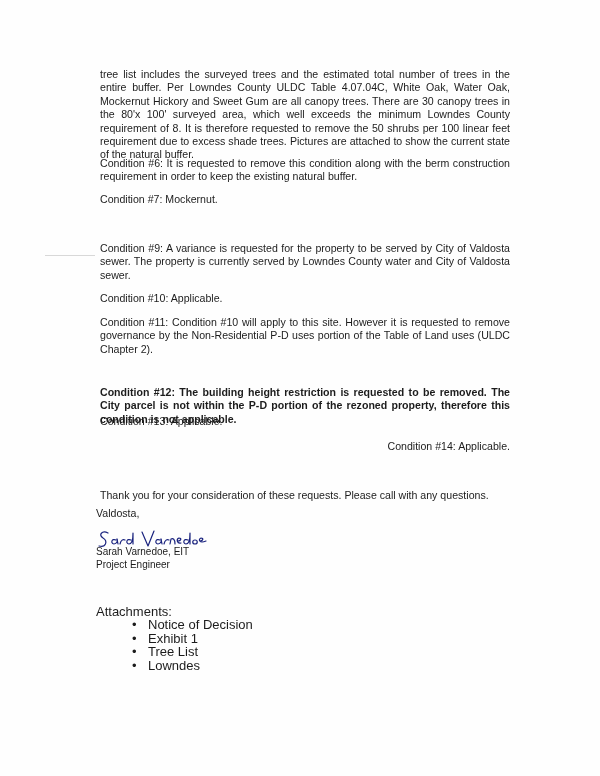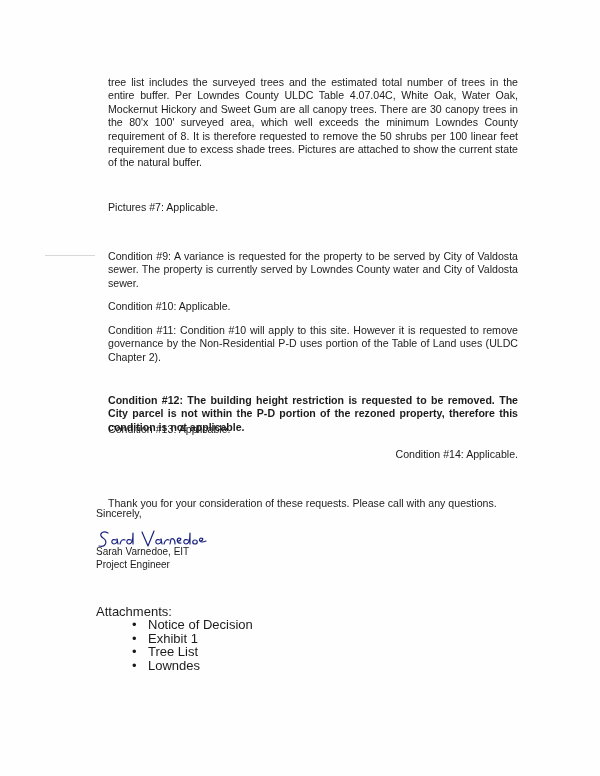--- a/index.html
+++ b/index.html
@@ -30,21 +30,21 @@
       height: 1px;
       background: #d8d8d8;
     }
     .body-text {
       position: absolute;
       left: 96px;
       width: 410px;
       font-size: 10.6px;
       line-height: 13.4px;
       text-align: justify;
-      margin: 12px;
+      margin: 4px;
     }
     .body-text.left { text-align: left; }
     .sig-block {
       position: absolute;
       left: 96px;
       top: 507px;
       font-size: 10.6px;
       line-height: 13.4px;
     }
     .signature {
@@ -84,40 +84,41 @@
     }
   </style>
 </head>
 <body>
 
 <div class="page">
   <div class="scan-line"></div>
 
   <p class="body-text" style="top:64px;">tree list includes the surveyed trees and the estimated total number of trees in the entire buffer. Per Lowndes County ULDC Table 4.07.04C, White Oak, Water Oak, Mockernut Hickory and Sweet Gum are all canopy trees. There are 30 canopy trees in the 80'x 100' surveyed area, which well exceeds the minimum Lowndes County requirement of 8. It is therefore requested to remove the 50 shrubs per 100 linear feet requirement due to excess shade trees. Pictures are attached to show the current state of the natural buffer.</p>
 
+  <p class="body-text" style="top:153px;">Condition #6: It is requested to remove this condition along with the berm construction requirement in order to keep the existing natural buffer.</p>
 
-  <p class="body-text left" style="top:189px;">Pictures #7: Applicable.</p>
+  <p class="body-text left" style="top:189px;">Condition #7: Mockernut.</p>
 
 
   <p class="body-text" style="top:238px;">Condition #9: A variance is requested for the property to be served by City of Valdosta sewer. The property is currently served by Lowndes County water and City of Valdosta sewer.</p>
 
   <p class="body-text left" style="top:288px;">Condition #10: Applicable.</p>
 
   <p class="body-text" style="top:312px;">Condition #11: Condition #10 will apply to this site. However it is requested to remove governance by the Non-Residential P-D uses portion of the Table of Land uses (ULDC Chapter 2).</p>
 
   <p class="body-text" style="top:382px;font-weight:bold;">Condition #12: The building height restriction is requested to be removed. The City parcel is not within the P-D portion of the rezoned property, therefore this condition is not applicable.</p>
 
   <p class="body-text left" style="top:411px;">Condition #13: Applicable.</p>
 
   <p class="body-text left" style="top:436px;text-align:right;">Condition #14: Applicable.</p>
 
 
   <p class="body-text left" style="top:485px;">Thank you for your consideration of these requests. Please call with any questions.</p>
 
-  <div class="sig-block">Sincerely,</div>
+  <div class="sig-block">Valdosta,</div>
 
   <svg class="signature" viewBox="0 0 130 26">
     <g fill="none" stroke="#1a237e" stroke-width="1.2" stroke-linecap="round" stroke-linejoin="round">
 
       <path d="M12 6 C6 3, 2 8, 7 11 C12 14, 10 21, 3 19"></path>
 
       <path d="M20 13 C16 11, 14 16, 18 17 C21 17, 22 13, 21 12 L22 17"></path>
 
       <path d="M24 17 C25 13, 27 12, 29 13"></path>
       <path d="M35 13 C31 11, 29 16, 33 17 C36 17, 37 12, 37 6 L37 17"></path>

